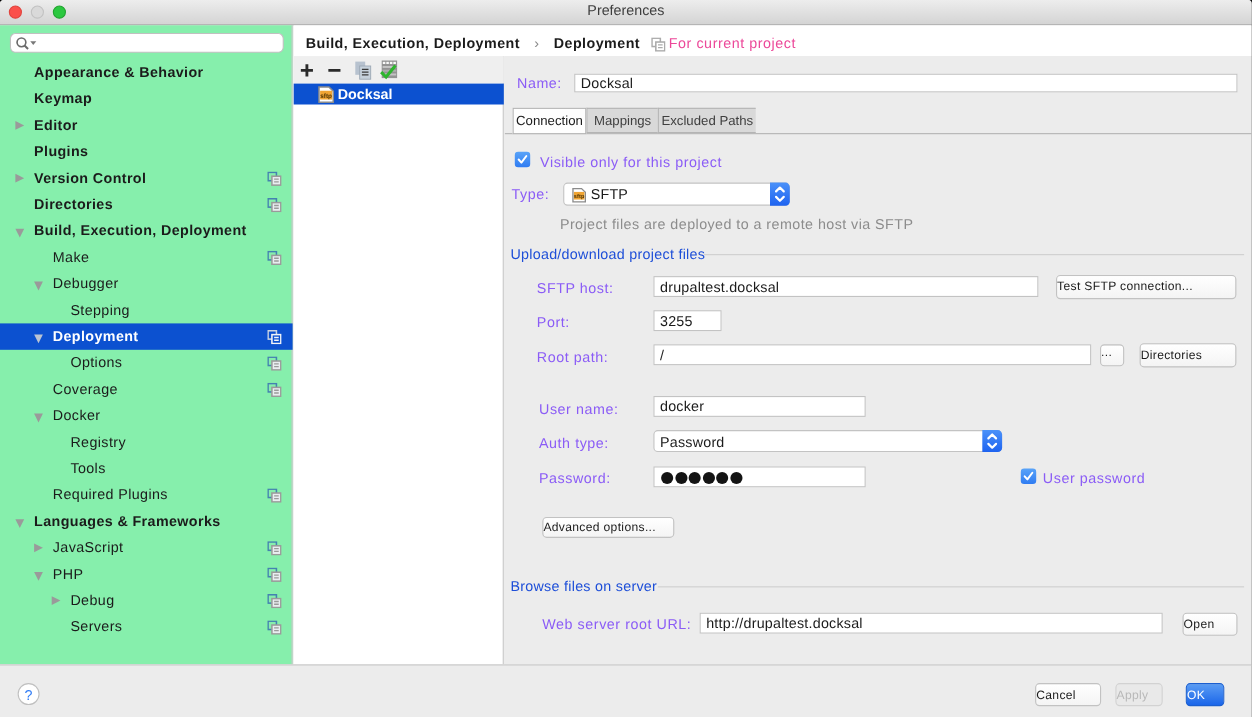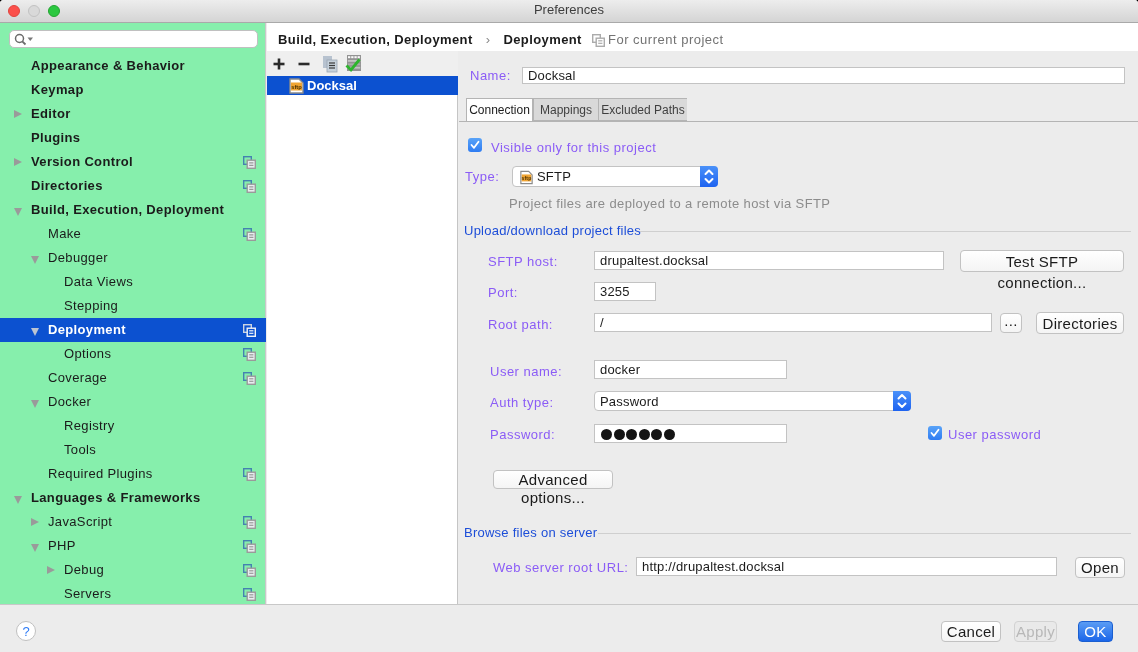--- a/index.html
+++ b/index.html
@@ -32,37 +32,37 @@
 .arr-r { position:absolute; top:8px; width:0; height:0; border-left:8px solid #9A9A9A; border-top:4.5px solid transparent; border-bottom:4.5px solid transparent; }
 .arr-d { position:absolute; top:10px; width:0; height:0; border-top:8px solid #9A9A9A; border-left:4.5px solid transparent; border-right:4.5px solid transparent; }
 .a0 { left:14px; } .a1 { left:31px; } .a2 { left:47px; }
 .shicon { position:absolute; right:10px; top:6px; }
 
 
 .header { position:absolute; left:267px; top:23px; width:871px; height:28px; background:#FFF;
   font-size:13px; color:#1B1B1B; }
 .header .bc { position:absolute; left:11px; top:9px; font-weight:bold; letter-spacing:0.4px; }
 .header .sep { color:#8A8A8A; font-weight:normal; padding:0 9px; }
-.header .fcp { position:absolute; left:341px; top:9px; color:#737373; letter-spacing:0.5px; }
+.header .fcp { position:absolute; left:341px; top:9px; color:#ec4899; letter-spacing:0.5px; }
 
 
 .mid { position:absolute; left:267px; top:51px; width:191px; height:553px; background:#fff; border-right:1px solid #C5C5C5; }
 .toolbar { position:absolute; left:0; top:0; width:191px; height:25px; background:#EFEFEF; }
 .dockrow { position:absolute; left:0; top:25px; width:191px; height:19px; background:#0C51D0;
   color:#fff; font-weight:bold; font-size:13px; line-height:19px; }
 .dockrow span { position:absolute; left:40px; }
 .dockrow svg { position:absolute; left:22px; top:2px; }
 
 
 .right { position:absolute; left:459px; top:51px; width:679px; height:553px; background:#ECECEC; }
 .lab { position:absolute; font-size:13px; color:#8b5cf6; white-space:nowrap; letter-spacing:0.5px; }
 .field { position:absolute; background:#fff; border:1px solid #C3C3C3; font-size:13px; color:#1B1B1B;
   padding-left:5px; white-space:nowrap; overflow:hidden; letter-spacing:0.2px; }
 .btn { position:absolute; background:linear-gradient(#FFFFFF,#F4F4F4); border:1px solid #C2C2C2; border-radius:4px;
-  font-size:15px; color:#1B1B1B; text-align:center; font-family:"Liberation Sans", sans-serif; letter-spacing:0.3px; }
+  font-size:11px; color:#1B1B1B; text-align:left; font-family:"Liberation Sans", sans-serif; letter-spacing:0.3px; }
 .tabs { position:absolute; left:0; top:47px; width:679px; height:24px; border-bottom:1px solid #B4B4B4; }
 .tab { position:absolute; top:0; height:23px; background:#D9D9D9; border:1px solid #B4B4B4; border-right:none;
   font-size:12px; color:#3F3F3F; text-align:center; line-height:22px; }
 .tab.on { background:#FEFEFE; height:24px; color:#1B1B1B; border-right:1px solid #B4B4B4; z-index:2; }
 .cb { position:absolute; width:14px; height:14px; border-radius:3px;
   background:linear-gradient(#59A3F8,#2F7CF2); }
 .cb svg { position:absolute; left:1px; top:1px; }
 .stepper { position:absolute; width:18px; border-radius:0 4px 4px 0; background:linear-gradient(#4A91F9,#1E63F0); }
 .grouplab { position:absolute; font-size:13px; color:#1d4ed8; letter-spacing:0.25px; }
 .rule { position:absolute; height:1px; background:#CFCFCF; }
@@ -134,23 +134,20 @@
             <rect x="4.2" y="4.2" width="8.1" height="8.1" fill="#E9EDF0" stroke="#9A9A9A" stroke-width="1.4"></rect>
             <line x1="6.2" y1="6.8" x2="10.4" y2="6.8" stroke="#9A9A9A" stroke-width="1.2"></line>
             <line x1="6.2" y1="9.3" x2="10.4" y2="9.3" stroke="#9A9A9A" stroke-width="1.2"></line>
           </svg>
         </div>
       <div class="trow">
           <span class="arr-d a1"></span>
           <span class="txt1">Debugger</span>
         </div>
       <div class="trow">
-          <span class="txt2">Data Views</span>
-        </div>
-      <div class="trow">
           <span class="txt2">Stepping</span>
         </div>
       <div class="trow sel">
           <span class="arr-d a1" style="border-top-color:#BBC4D2"></span>
           <span class="txt1">Deployment</span>
           <svg class="shicon" width="13" height="13" viewBox="0 0 13 13">
             <rect x="0.7" y="0.7" width="7.6" height="7.6" fill="none" stroke="#CBD4E2" stroke-width="1.4"></rect>
             <rect x="4.2" y="4.2" width="8.1" height="8.1" fill="#0C51D0" stroke="#F2F4F8" stroke-width="1.4"></rect>
             <line x1="6.2" y1="6.8" x2="10.4" y2="6.8" stroke="#F2F4F8" stroke-width="1.2"></line>
             <line x1="6.2" y1="9.3" x2="10.4" y2="9.3" stroke="#F2F4F8" stroke-width="1.2"></line>

